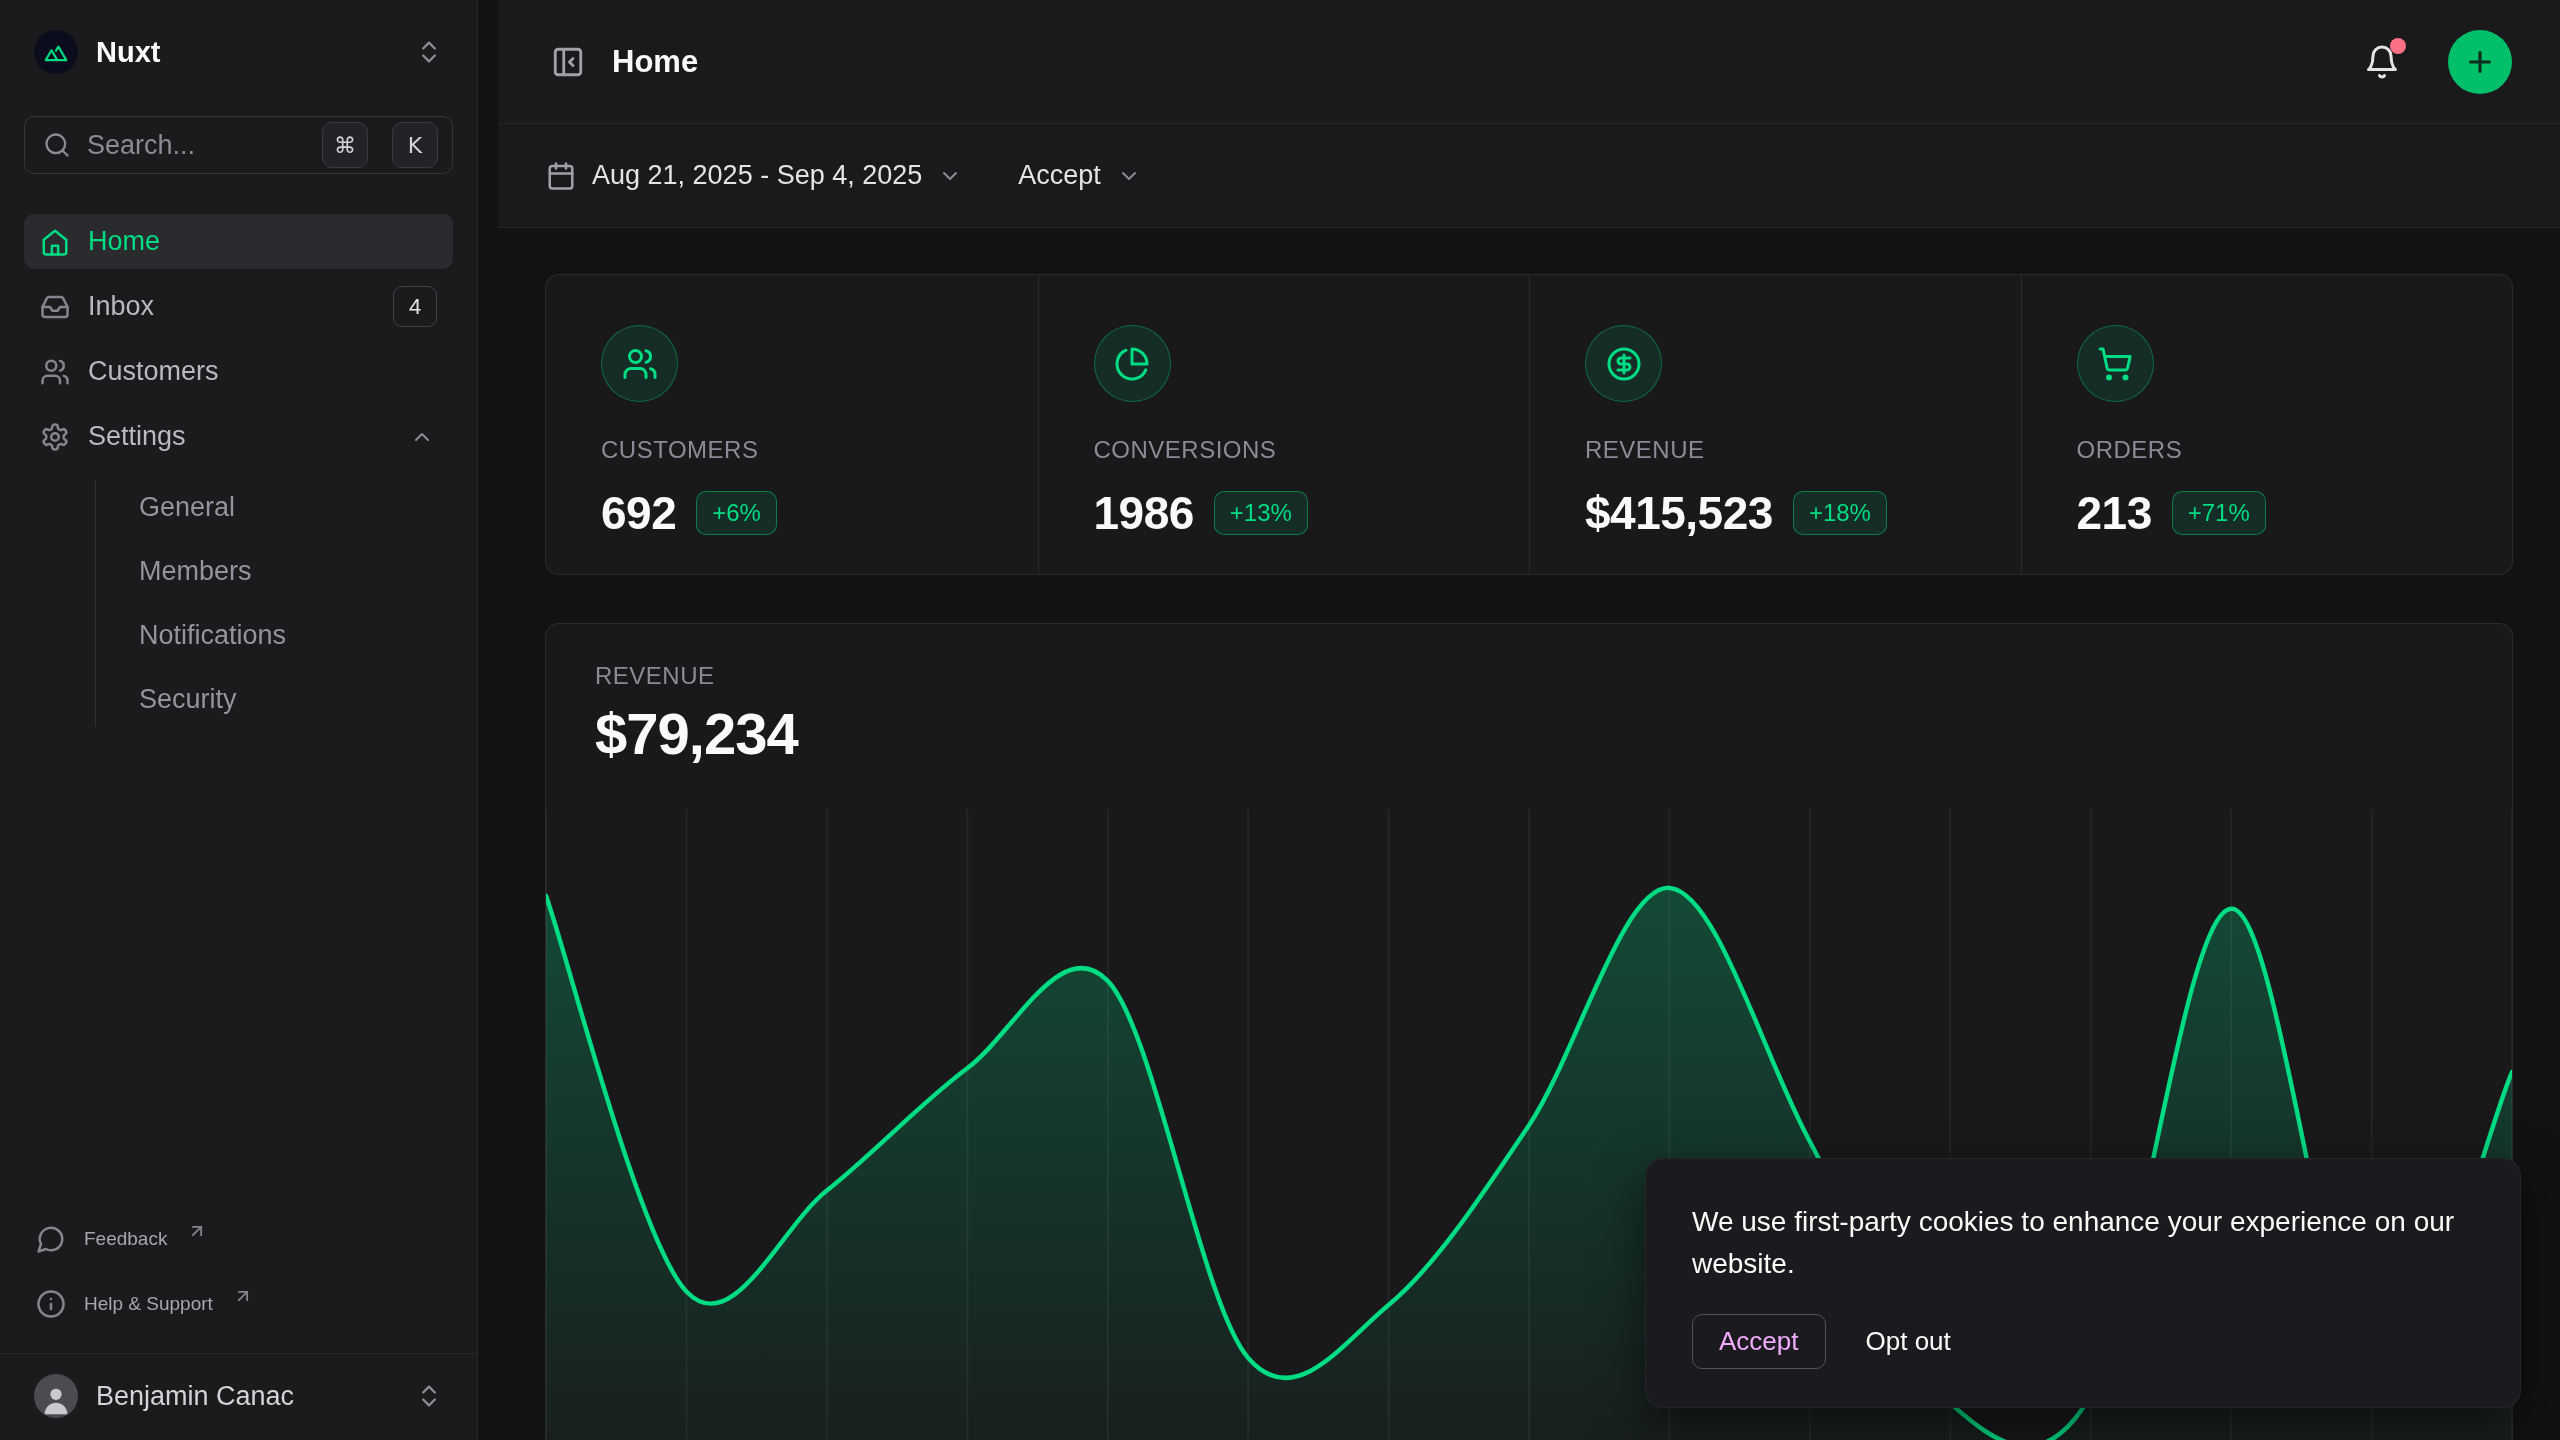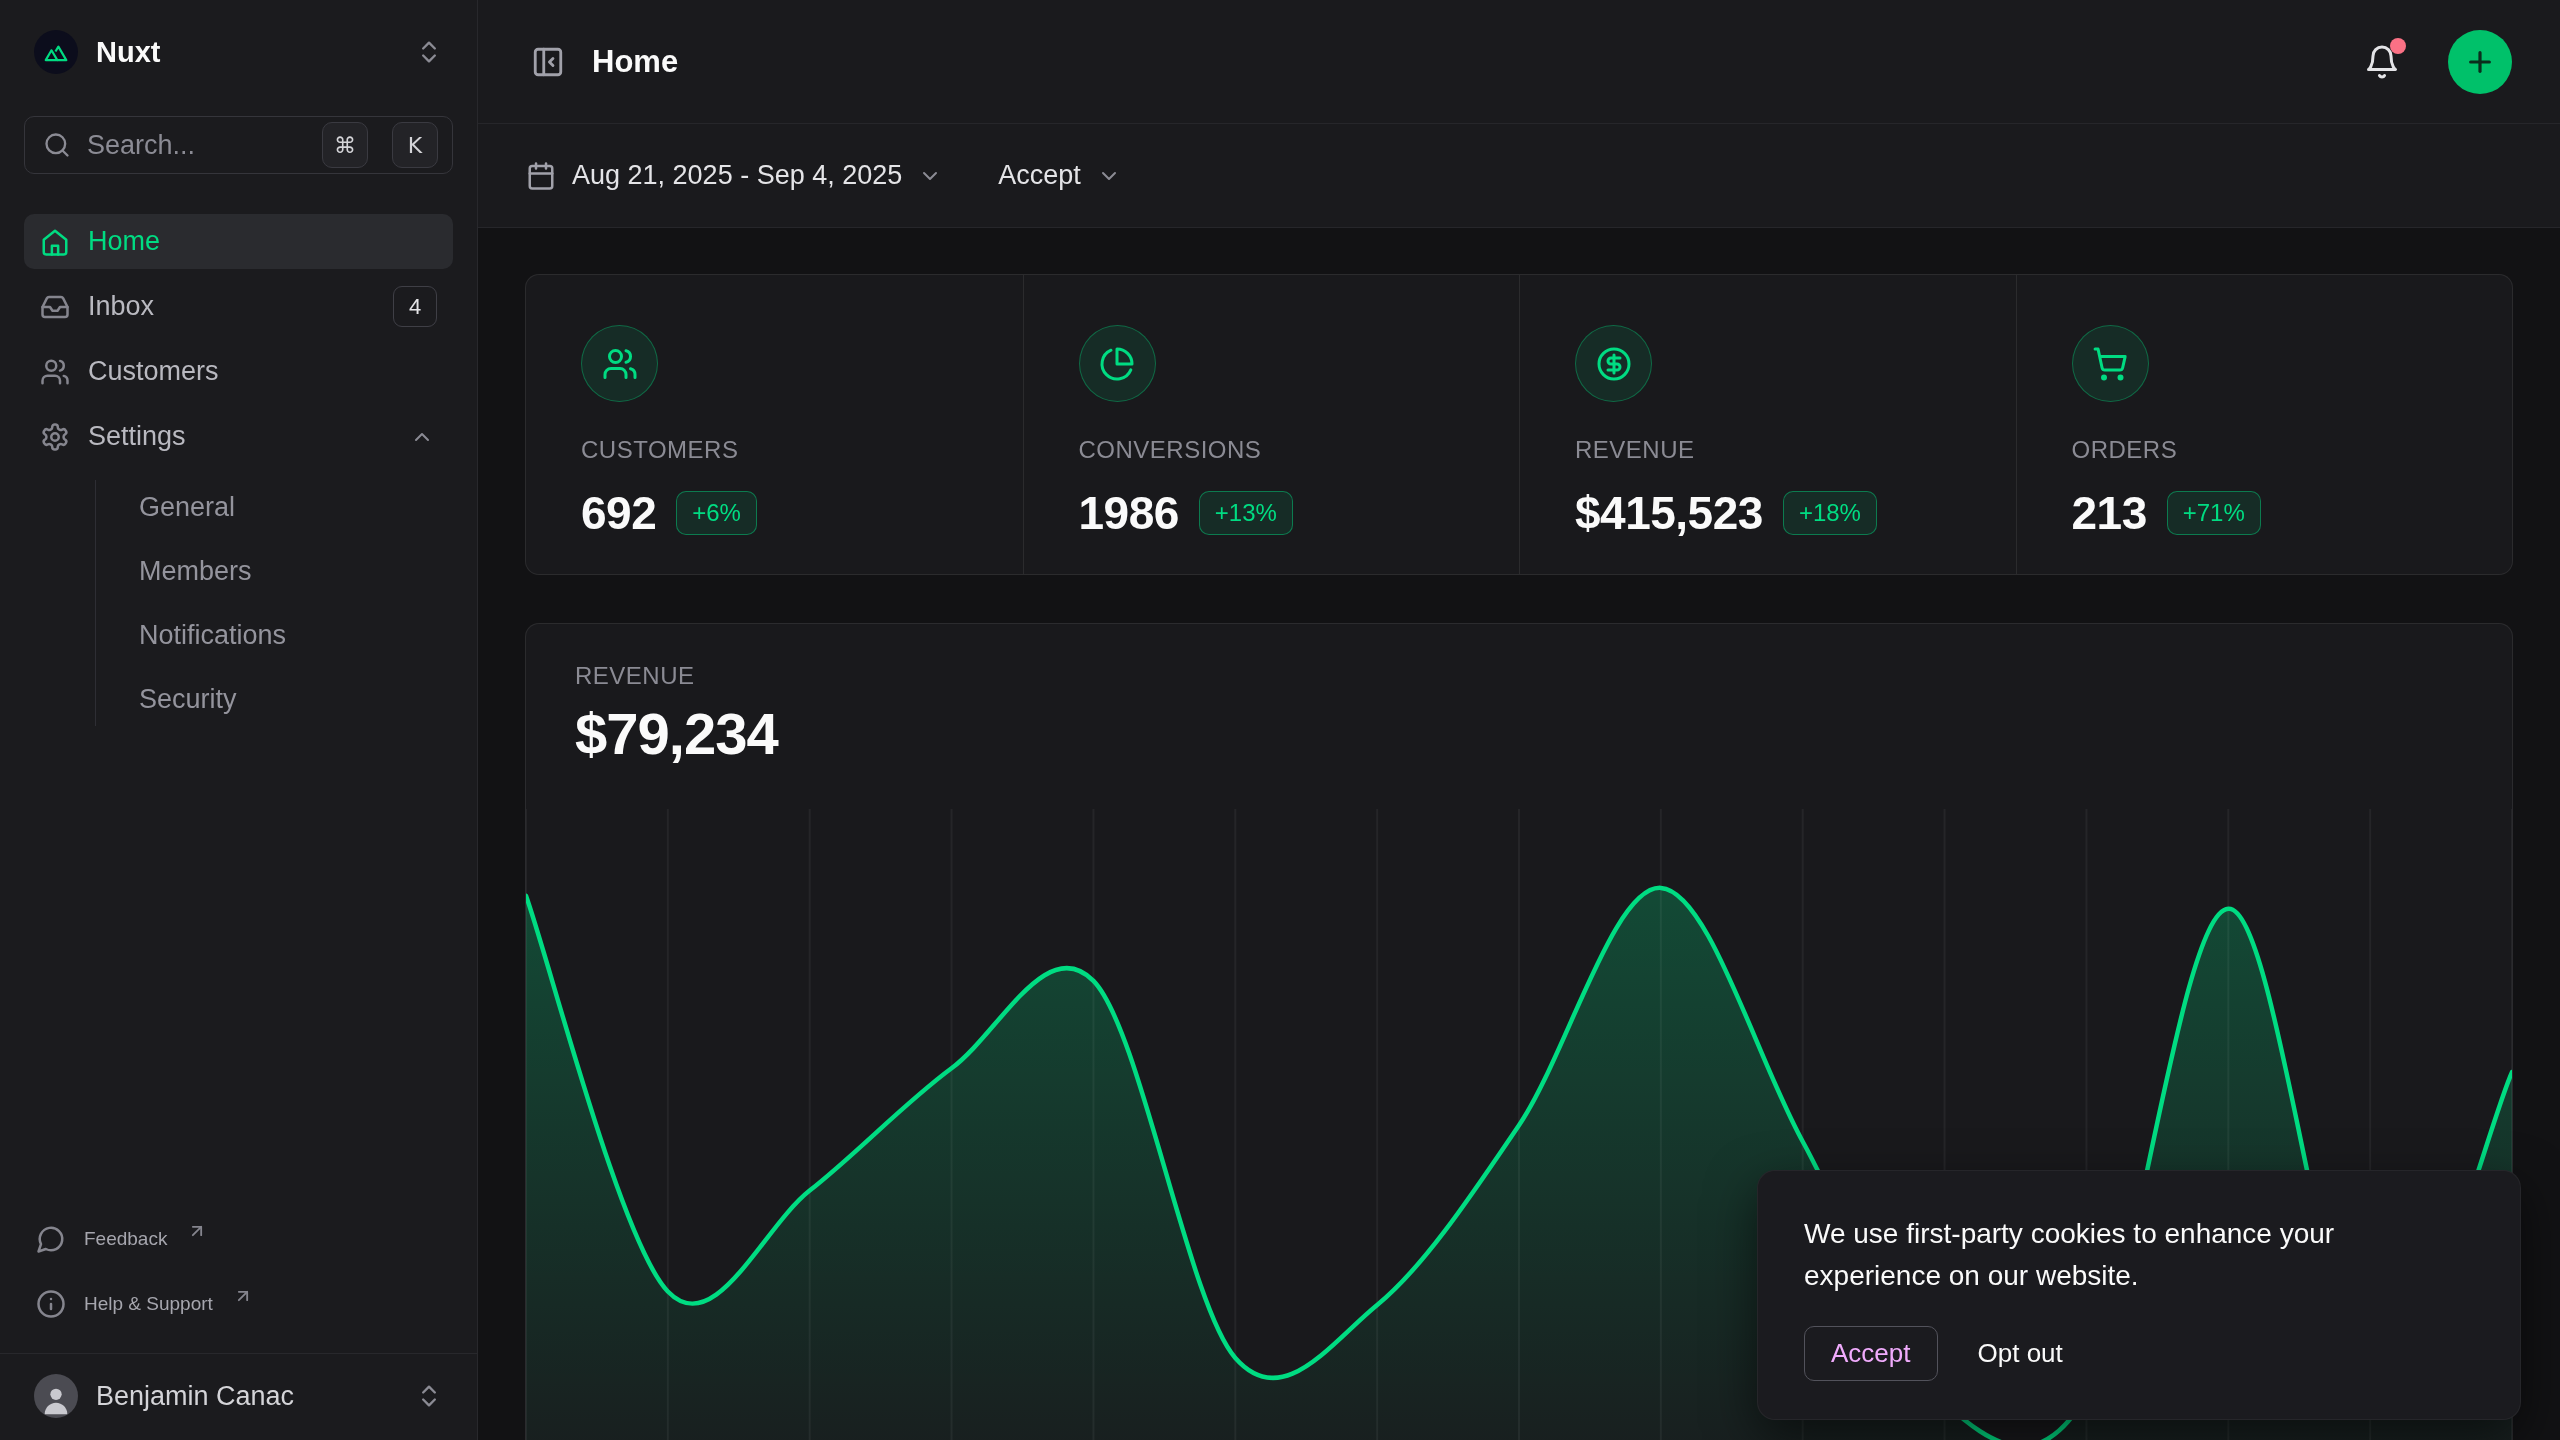--- a/index.html
+++ b/index.html
@@ -2,21 +2,21 @@
 <html><head>
 <meta charset="utf-8">
 <style>
   * { margin:0; padding:0; box-sizing:border-box; }
   html,body { width:2560px; height:1440px; overflow:hidden; }
   body {
     font-family:"Liberation Sans", sans-serif;
     background:#121214; color:#e4e4e7;
     -webkit-font-smoothing:antialiased;
   }
-  #app { display:flex; width:2560px; height:1440px; }
+  #app { display:flex; width:2560px; height:1440px;gap:20px; }
 
   
   .sidebar {
     width:478px; flex:0 0 478px; height:100%;
     background:#1b1b1e; border-right:1.5px solid #28282c;
     display:flex; flex-direction:column; padding:20px 24px 0;
   }
   .brand-row { display:flex; align-items:center; gap:18px; padding:8px 10px; height:64px; border-radius:10px; cursor:pointer; }
   .brand-logo { width:44px; height:44px; border-radius:50%; background:#0c0d1c; display:flex; align-items:center; justify-content:center; flex:0 0 44px; }
   .brand-logo svg { width:26px; height:26px; }
@@ -105,21 +105,21 @@
     border-bottom:none; overflow:hidden; position:relative;
   }
   .revenue-head { padding:38px 0 0 49px; }
   .revenue-label { font-size:24px; letter-spacing:0.5px; color:#8b8b94; }
   .revenue-value { margin-top:10px; font-size:58px; font-weight:700; color:#fafafa; letter-spacing:-1px; }
   .chart-wrap { position:absolute; left:0; right:0; top:185px; height:632px; }
   .chart-wrap svg { display:block; width:100%; height:632px; }
 
   
   .toast {
-    position:absolute; right:39px; bottom:20px; width:764px; z-index:40;
+    position:absolute; right:39px; bottom:32px; width:876px; z-index:40;
     background:#1b1b1f; border:1px solid rgba(255,255,255,0.05); border-radius:18px;
     padding:42px 46px 38px; box-shadow:0 18px 50px rgba(0,0,0,0.55);
   }
   .toast-msg { font-size:28px; line-height:1.48; color:#fafafa; }
   .toast-actions { margin-top:30px; display:flex; align-items:center; gap:40px; }
   .btn-accept {
     font-family:inherit; font-size:26px; font-weight:500; color:#f0abfc;
     background:transparent; border:1.5px solid #52525b; border-radius:10px;
     padding:11px 26px; cursor:pointer;
   }

